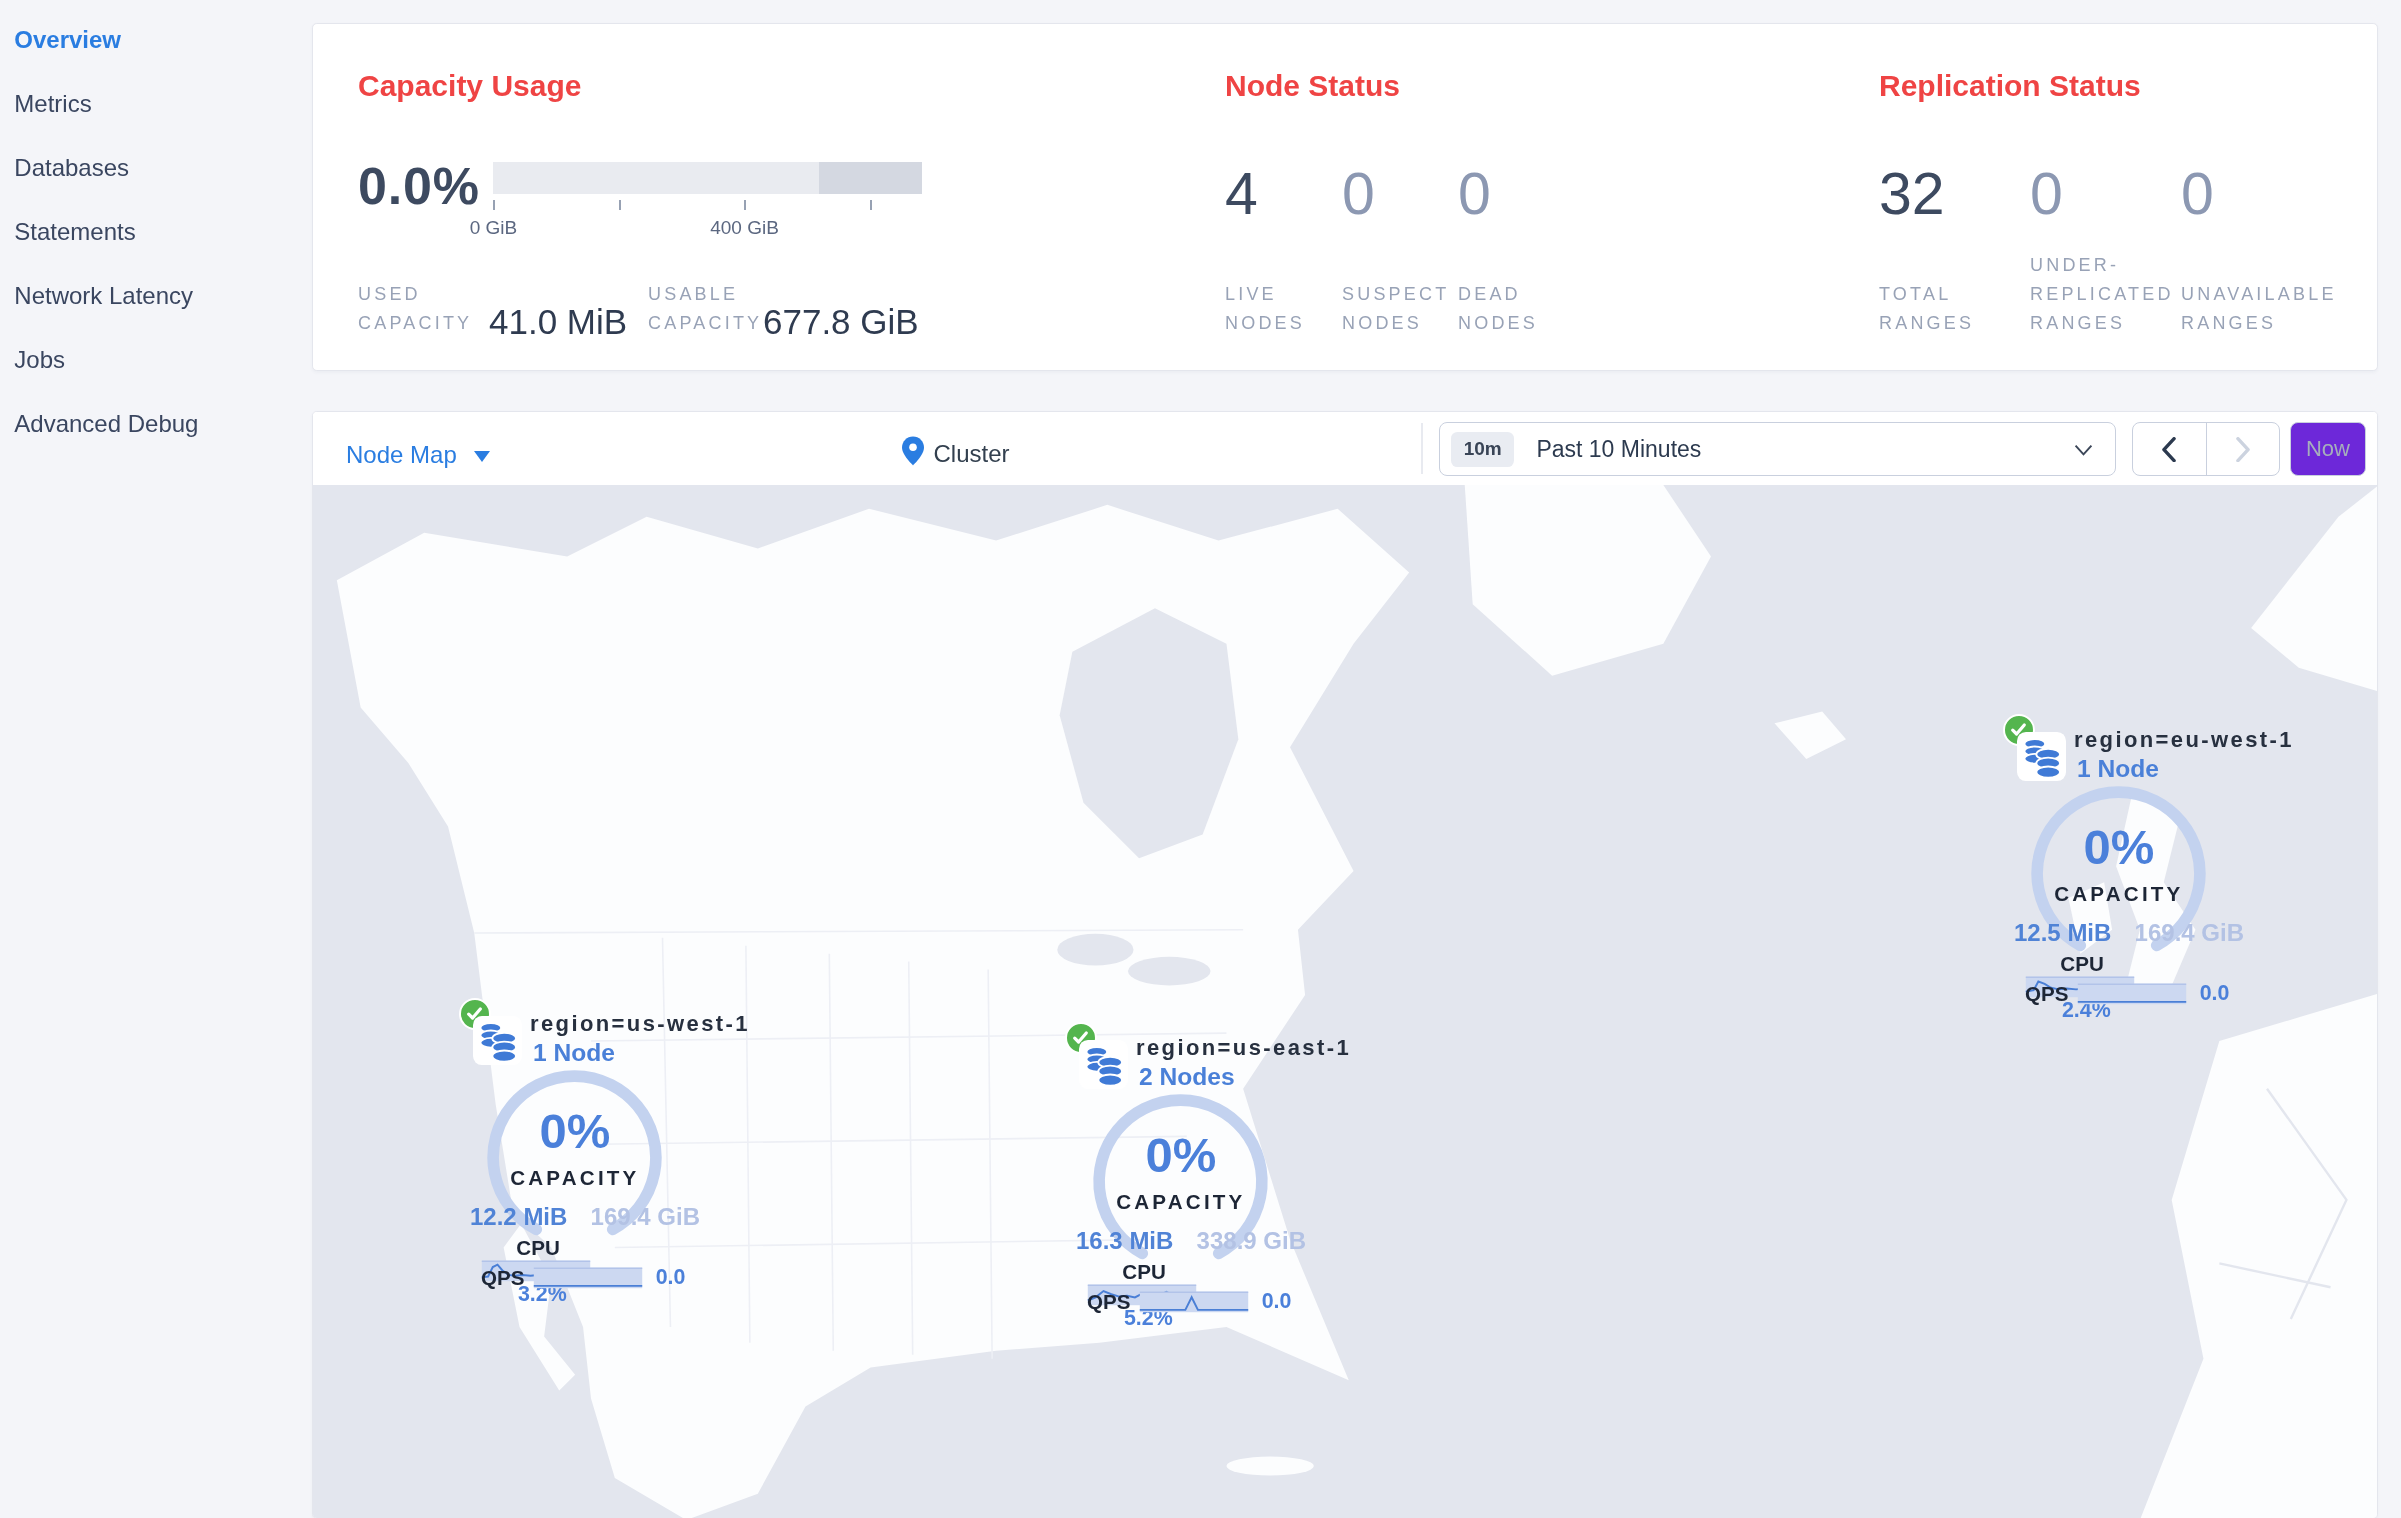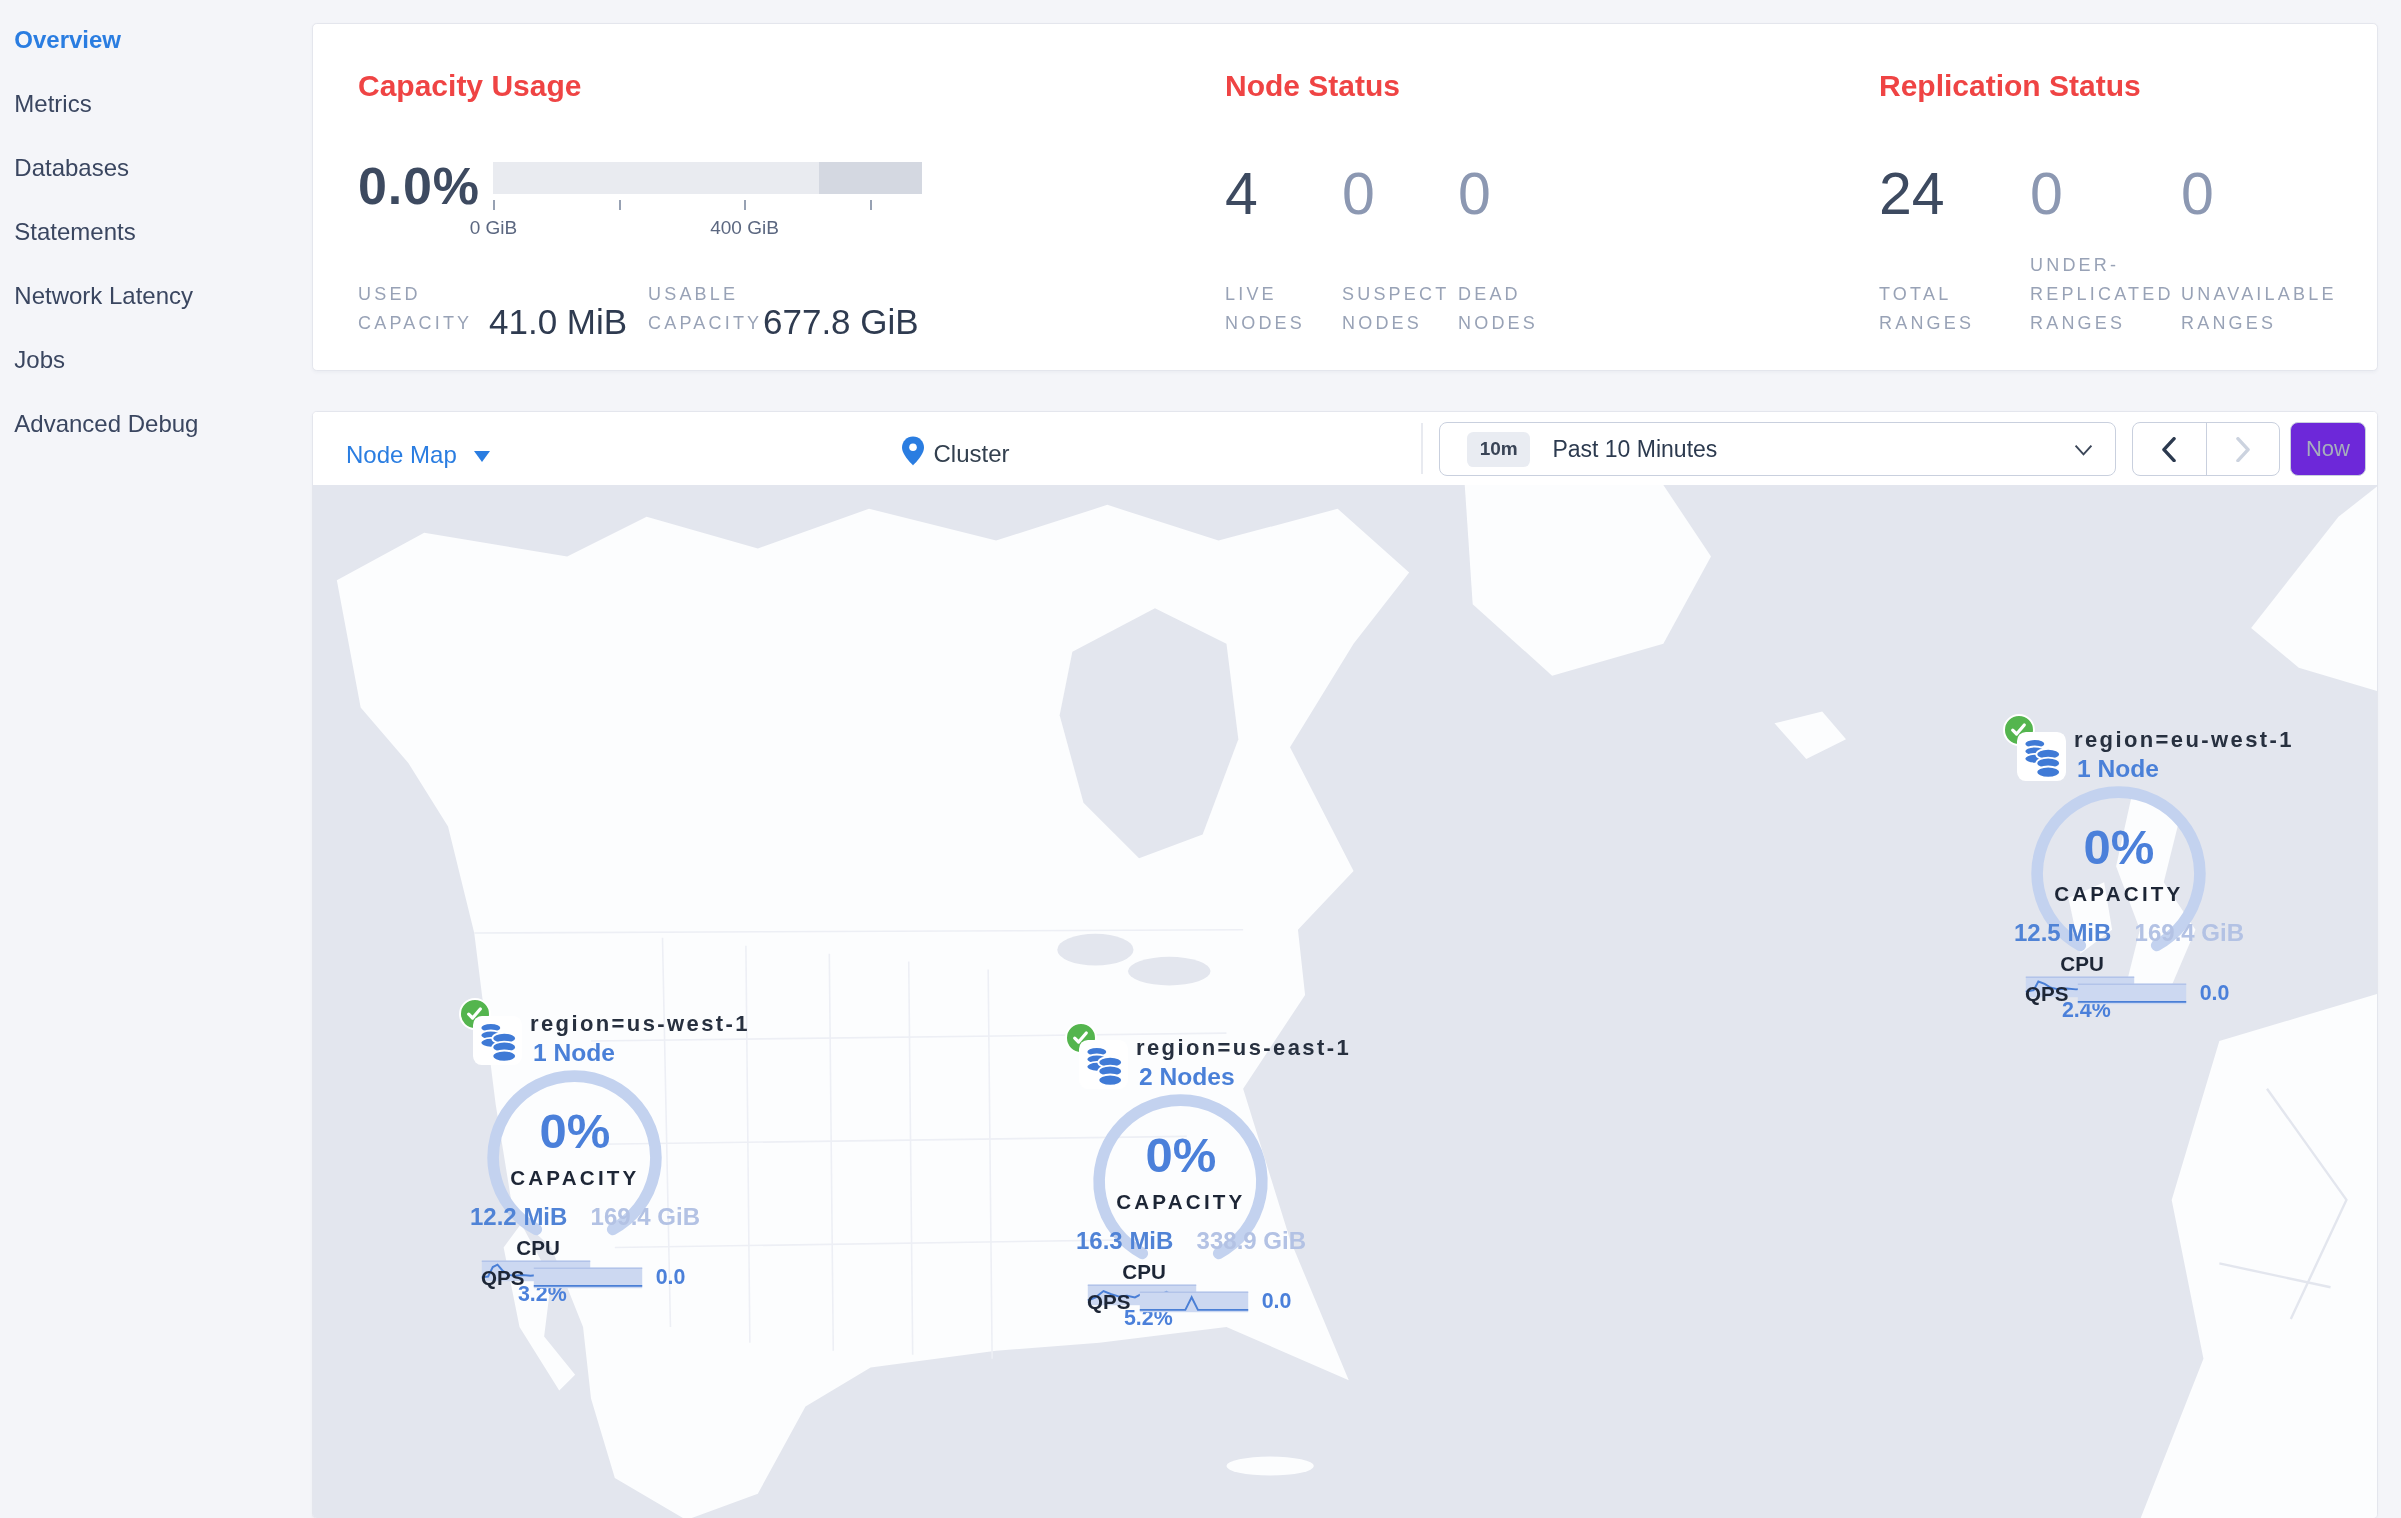--- a/index.html
+++ b/index.html
@@ -31,21 +31,21 @@
   .big-num { position:absolute; top:136px; font-size:59px; font-weight:500; color:#3d4a60; }
   .big-num.muted { color:#8c98b2; }
   
   .toolbar { position:absolute; left:0; top:0; width:100%; height:73px; background:#fff; }
   .nodemap-select { position:absolute; left:33px; top:29px; font-size:24px; color:#2a7de1; cursor:pointer; }
   .caret-down { display:inline-block; width:0; height:0; border-left:8.7px solid transparent; border-right:8.7px solid transparent; border-top:11px solid #2a7de1; margin-left:17.5px; vertical-align:middle; }
   .breadcrumb { position:absolute; left:589px; top:24px; cursor:pointer; }
   .breadcrumb-label { font-size:24px; color:#33404f; margin-left:9.5px; vertical-align:top; line-height:35px; }
   .tb-divider { position:absolute; left:1108px; top:11px; width:1.6px; height:51px; background:#e8eaf0; }
   .time-selector { position:absolute; left:1126px; top:10.3px; width:677px; height:54px; border:1.6px solid #c9d0de; border-radius:8px; background:#fff; cursor:pointer; display:flex; align-items:center; }
-  .time-badge { margin-left:27px; background:#e9ecf2; border-radius:6.4px; padding:6.4px 12.7px; font-size:19px; font-weight:bold; color:#394456; }
+  .time-badge { margin-left:11px; background:#e9ecf2; border-radius:6.4px; padding:6.4px 12.7px; font-size:19px; font-weight:bold; color:#394456; }
   .time-label { margin-left:22px; font-size:23px; color:#2c3a4f; }
   .time-chevron { position:absolute; right:22px; top:20.6px; }
   .arrow-group { position:absolute; left:1819px; top:10.3px; width:148px; height:54px; border:1.6px solid #c9d0de; border-radius:8px; background:#fff; display:flex; }
   .arrow-btn { flex:1; display:flex; align-items:center; justify-content:center; cursor:pointer; }
   .arrow-btn + .arrow-btn { border-left:1.6px solid #c9d0de; }
   .now-btn { position:absolute; left:1977px; top:10.3px; width:76px; height:54px; border:1.6px solid #c9d0de; border-radius:8px; background:#6d28d9; font-size:22px; color:#a6aebc; display:flex; align-items:center; justify-content:center; cursor:default; }
   
   .map-area { position:absolute; left:0; top:73px; width:2066px; height:1035px; background:#e3e6ee; }
   .map-area svg.world { position:absolute; left:0; top:0; }
   
@@ -110,21 +110,21 @@
     <span>LIVE</span><br><span>NODES</span>
   </div>
   <div class="stat-label" style="left:1029px;top:256px">
     <span>SUSPECT</span><br><span>NODES</span>
   </div>
   <div class="stat-label" style="left:1145px;top:256px">
     <span>DEAD</span><br><span>NODES</span>
   </div>
 
   <h2 class="panel-title" style="left:1566px">Replication Status</h2>
-  <div class="big-num" style="left:1566px">24</div>
+  <div class="big-num" style="left:1566px">32</div>
   <div class="big-num muted" style="left:1717px">0</div>
   <div class="big-num muted" style="left:1868px">0</div>
   <div class="stat-label" style="left:1566px;top:256px">
     <span>TOTAL</span><br><span>RANGES</span>
   </div>
   <div class="stat-label" style="left:1717px;top:227px">
     <span>UNDER-</span><br><span>REPLICATED</span><br><span>RANGES</span>
   </div>
   <div class="stat-label" style="left:1868px;top:256px">
     <span>UNAVAILABLE</span><br><span>RANGES</span>

